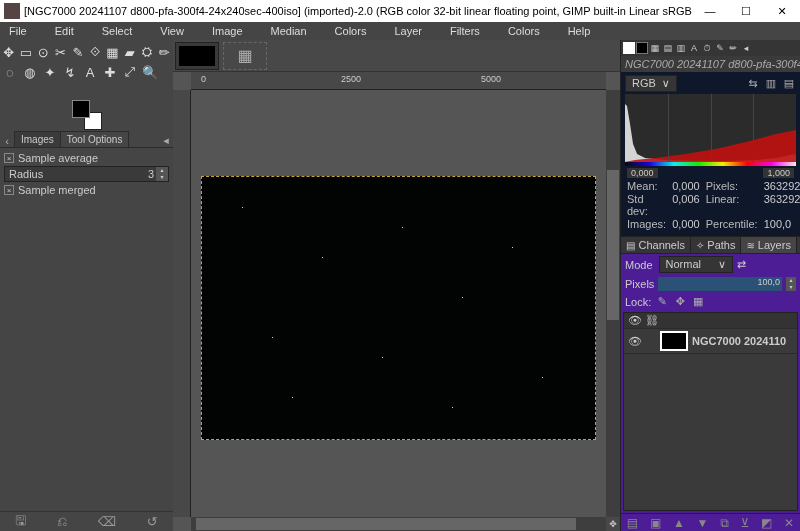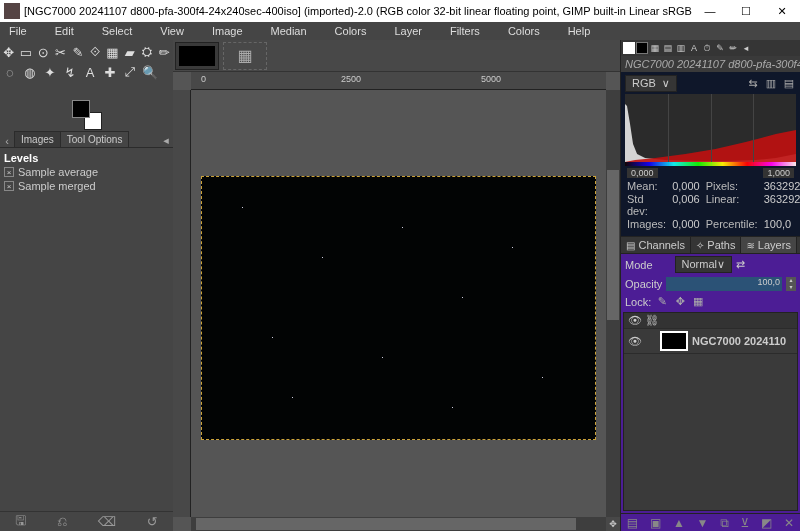--- a/index.html
+++ b/index.html
@@ -71,21 +71,21 @@
 .histbase { position:absolute; left:0; right:0; bottom:0; height:6px; background:linear-gradient(90deg,#000,#00f,#0ff,#0f0,#ff0,#f00,#f0f,#fff); opacity:.9; bottom:0; height:4px; }
 .waxis { display:flex; justify-content:space-between; padding:0 2px; }
 .waxis .ax { background:#333; padding:0 4px; font-size:9px; }
 .hstats { display:grid; grid-template-columns:auto 1fr auto 1fr; gap:1px 6px; padding:2px 2px 4px; font-size:9px; color:#ccc; }
 .hstats .lab { color:#bbb; }
 .rtabs { height:18px; display:flex; border-top:1px solid #222; border-bottom:1px solid #222; }
 .rtab { padding:2px 5px; background:#353535; border-right:1px solid #222; display:flex; align-items:center; gap:3px; font-size:10px; }
 .rtab.active { background:#454545; }
 .layerpanel { flex:1; display:flex; flex-direction:column; background:#4c1d95; }
 .moderow, .oprow, .lockrow { display:flex; align-items:center; padding:2px 4px; gap:4px; font-size:10px; }
-.moderow .sel { background:#353535; border:1px solid #222; padding:1px 6px; margin-left:18px; display:flex; gap:0; }
+.moderow .sel { background:#353535; border:1px solid #222; padding:1px 6px; margin-left:2px; display:flex; gap:17px; }
 .oprow .lab { flex:0 0 auto; }
 .oprow .bar { flex:1; height:14px; background:#2b5276; position:relative; }
 .oprow .val { position:absolute; right:2px; top:0; font-size:9px; }
 .sp2 { width:10px; display:flex; flex-direction:column; }
 .sp2 div { height:7px; font-size:6px; text-align:center; background:#555; line-height:6px; }
 .lockrow .ico { width:14px; text-align:center; color:#aaa; }
 .layerlist { flex:1; background:#3a3a3a; margin:2px; border:1px solid #222; }
 .lrow { display:flex; align-items:center; padding:2px; border-bottom:1px solid #2b2b2b; }
 .lrow.head { background:#333; height:16px; }
 .lrow .eye { width:18px; text-align:center; }
@@ -154,24 +154,31 @@
       <div class="fg"></div>
     </div>
     <div class="tabs">
       <div class="tabbtn">‹</div>
       <div class="tab">Images</div>
       <div class="tab active">Tool Options</div>
       <div class="tabsfill"></div>
       <div class="tabbtn">◂</div>
     </div>
     <div class="toolopt">
-      <div class="heading">Levels</div>
       <div class="optrow">
         <div class="chk">×</div>
         <span>Sample average</span>
+      </div>
+      <div class="radiusrow">
+        <span class="lab">Radius</span>
+        <span class="val">3</span>
+        <div class="spin">
+            <div>▴</div>
+            <div>▾</div>
+          </div>
       </div>
       <div class="optrow">
         <div class="chk">×</div>
         <span>Sample merged</span>
       </div>
     </div>
     <div class="lbot">
       <span>🖫</span>
       <span>⎌</span>
       <span>⌫</span>
@@ -283,21 +290,21 @@
     <div class="layerpanel">
       <div class="moderow">
         <span>Mode</span>
         <div class="sel">
             <span>Normal</span>
             <span>∨</span>
           </div>
         <span class="ico">⇄</span>
       </div>
       <div class="oprow">
-        <span class="lab">Opacity</span>
+        <span class="lab">Pixels</span>
         <div class="bar">
             <span class="val">100,0</span>
           </div>
         <div class="sp2">
             <div>▴</div>
             <div>▾</div>
           </div>
       </div>
       <div class="lockrow">
         <span>Lock:</span>

